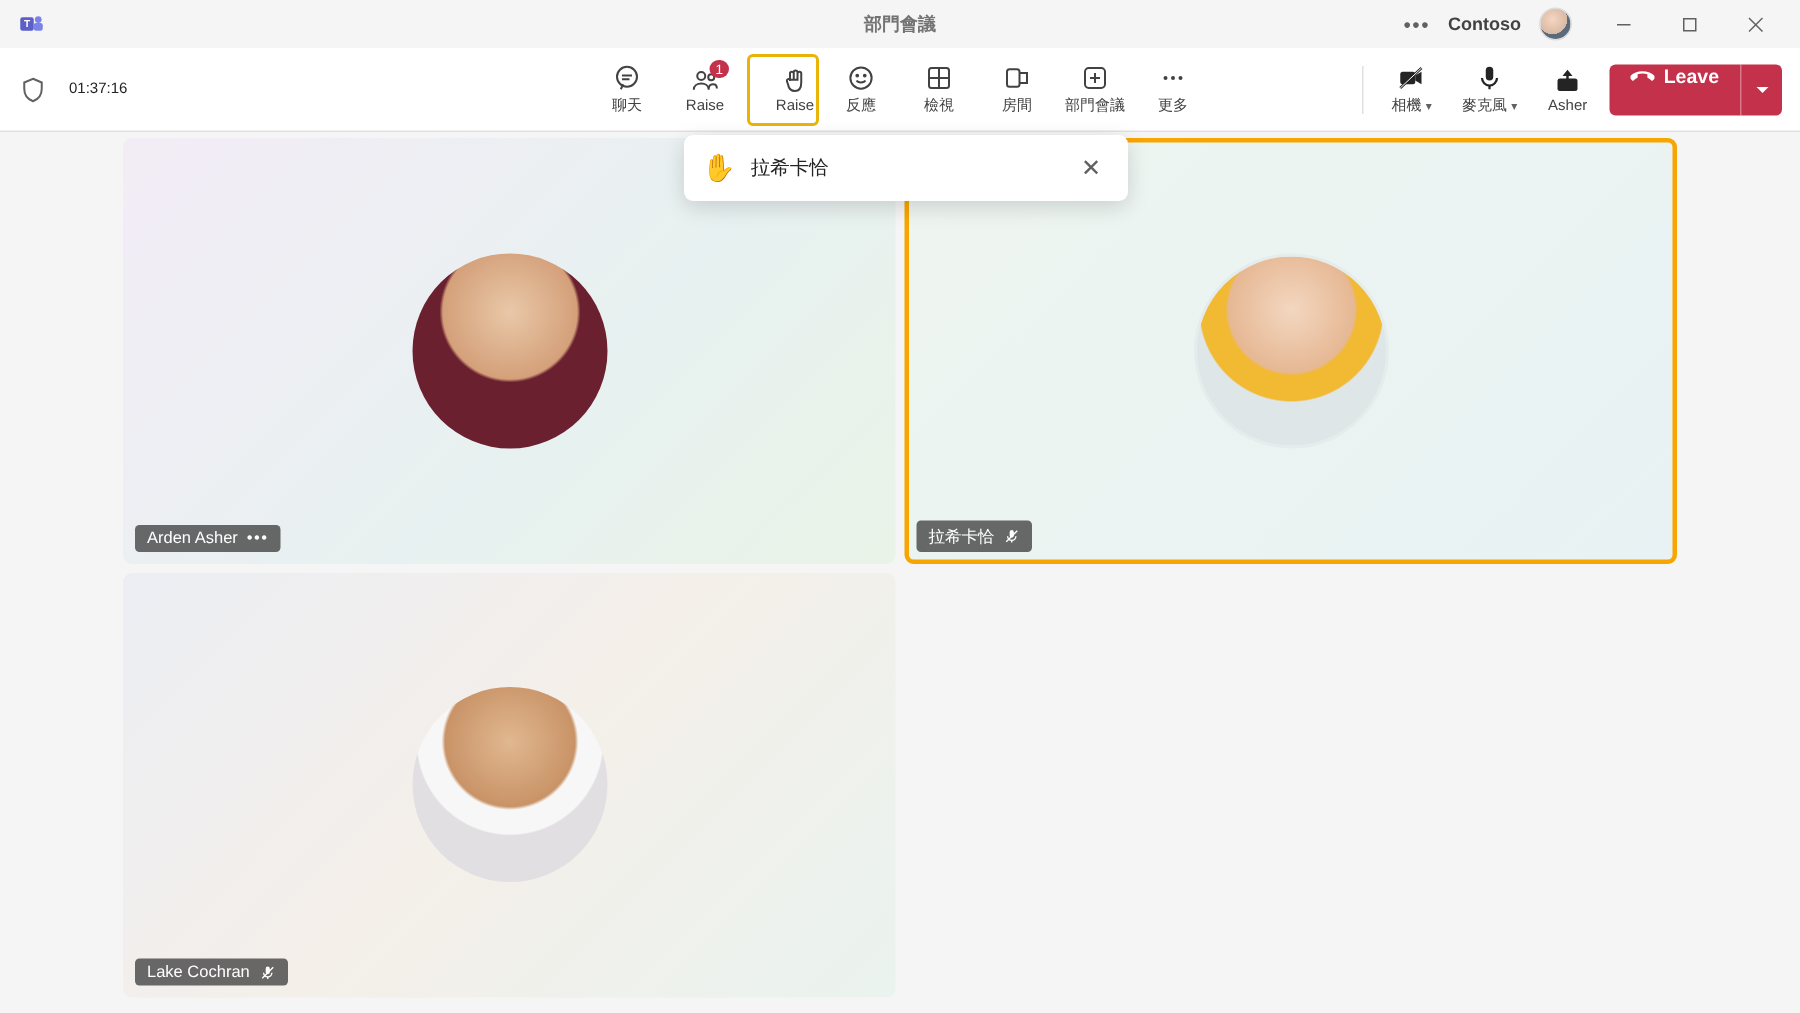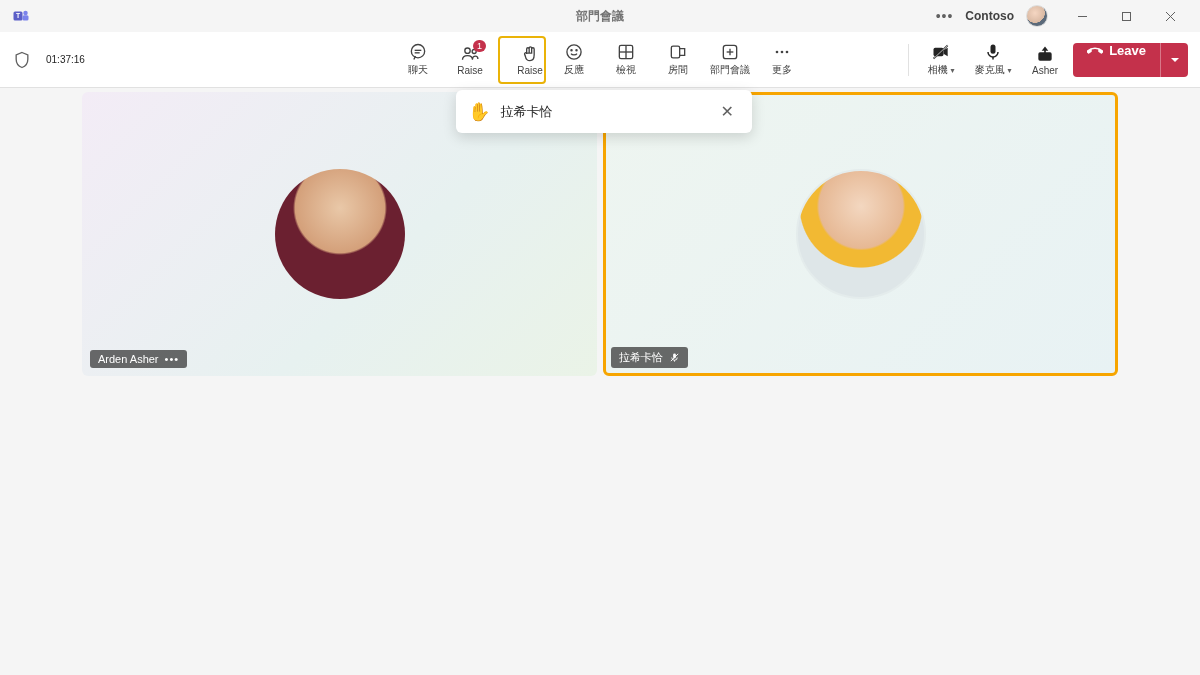--- a/index.html
+++ b/index.html
@@ -267,13 +267,27 @@
             <rect x="9" y="3" width="6" height="11" rx="3"></rect>
             <path d="M6 12 a6 6 0 0 0 12 0" fill="none" stroke="#fff" stroke-width="2"></path>
             <line x1="12" y1="18" x2="12" y2="21" stroke="#fff" stroke-width="2"></line>
             <line x1="4" y1="20" x2="20" y2="4" stroke="#fff" stroke-width="2"></line>
           </svg>
         </span>
     </div>
   </div>
 
 
+  <div class="tile t4">
+    <div class="avatar a4"></div>
+    <div class="namebar">
+      <span>Lake Cochran</span>
+      <span class="mic-off">
+          <svg viewBox="0 0 24 24" width="11" height="11" fill="#fff">
+            <rect x="9" y="3" width="6" height="11" rx="3"></rect>
+            <path d="M6 12 a6 6 0 0 0 12 0" fill="none" stroke="#fff" stroke-width="2"></path>
+            <line x1="12" y1="18" x2="12" y2="21" stroke="#fff" stroke-width="2"></line>
+            <line x1="4" y1="20" x2="20" y2="4" stroke="#fff" stroke-width="2"></line>
+          </svg>
+        </span>
+    </div>
+  </div>
 </div>
 
 </body></html>

